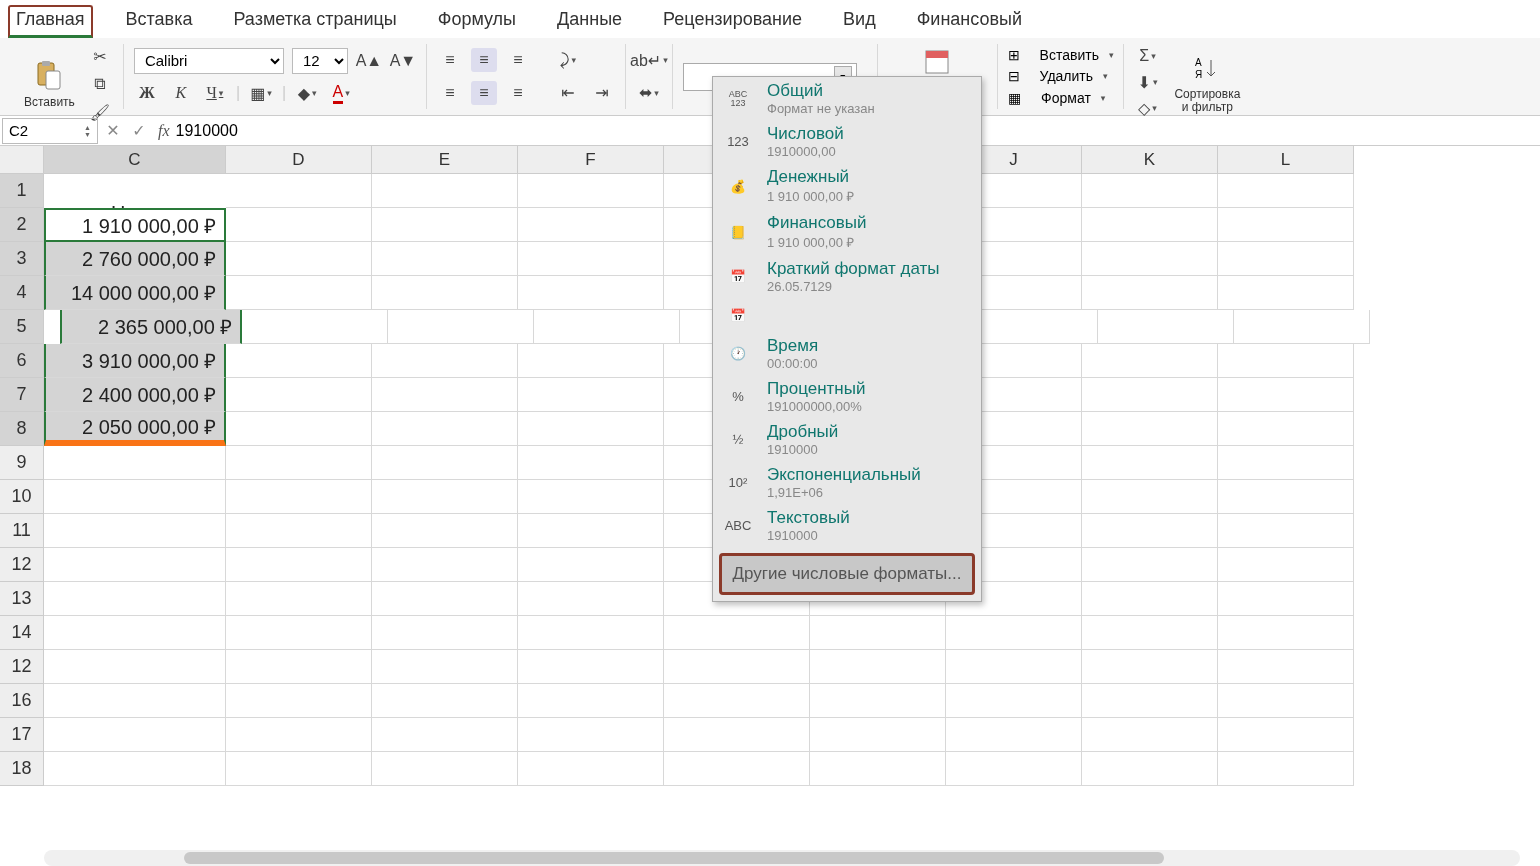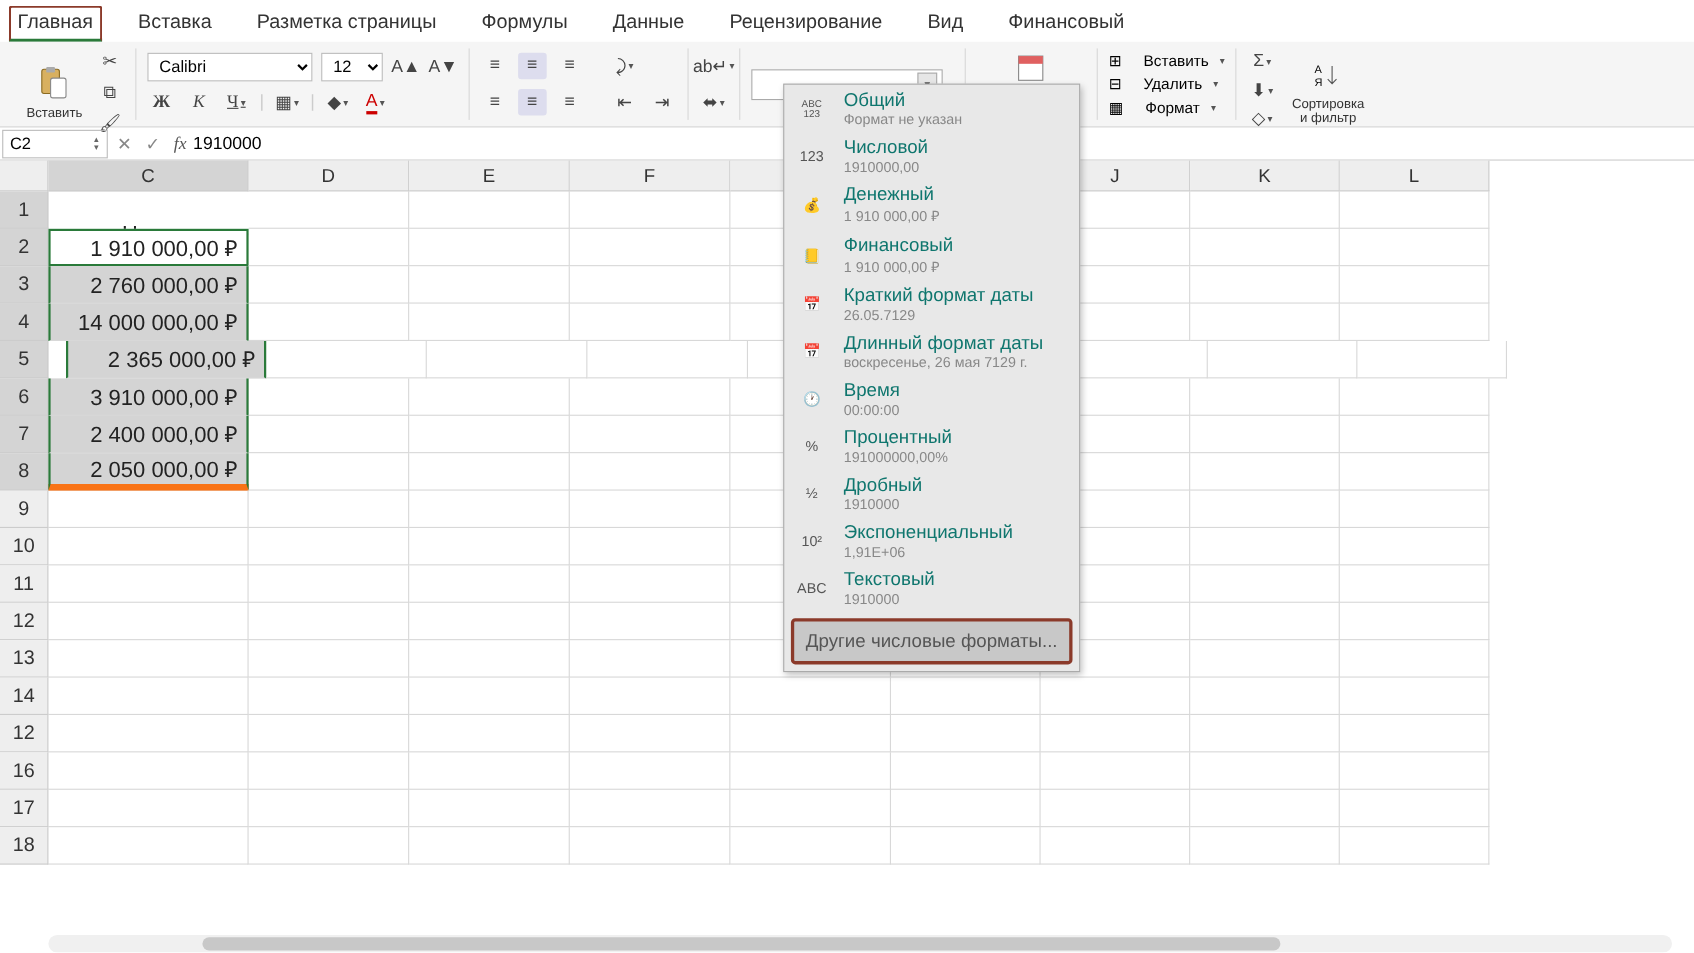--- a/index.html
+++ b/index.html
@@ -521,24 +521,20 @@
     </div>
     <div class="nf-item">
       <span class="nf-ic">📅</span>
       <span class="nf-txt">
         <div class="ttl">Краткий формат даты</div>
         <div class="sub">26.05.7129</div>
       </span>
     </div>
     <div class="nf-item">
       <span class="nf-ic">📅</span>
-      <span class="nf-txt">
-        <div class="ttl">Длинный формат даты</div>
-        <div class="sub">воскресенье, 26 мая 7129 г.</div>
-      </span>
     </div>
     <div class="nf-item">
       <span class="nf-ic">🕐</span>
       <span class="nf-txt">
         <div class="ttl">Время</div>
         <div class="sub">00:00:00</div>
       </span>
     </div>
     <div class="nf-item">
       <span class="nf-ic">%</span>

